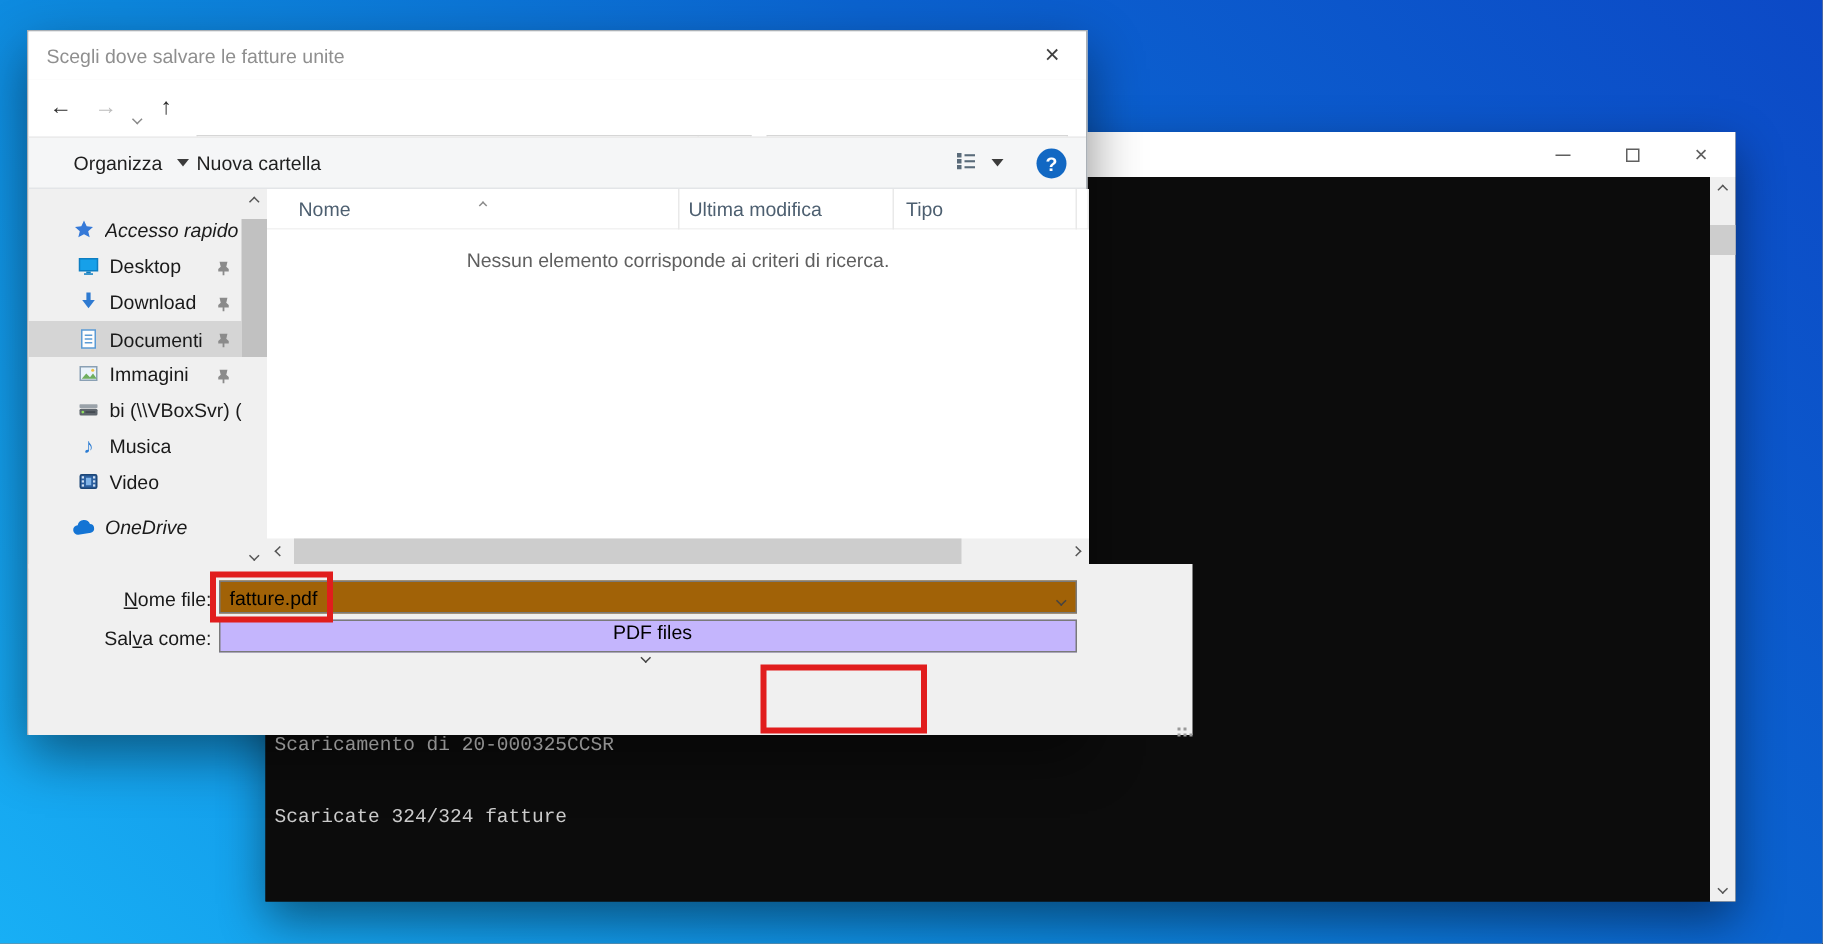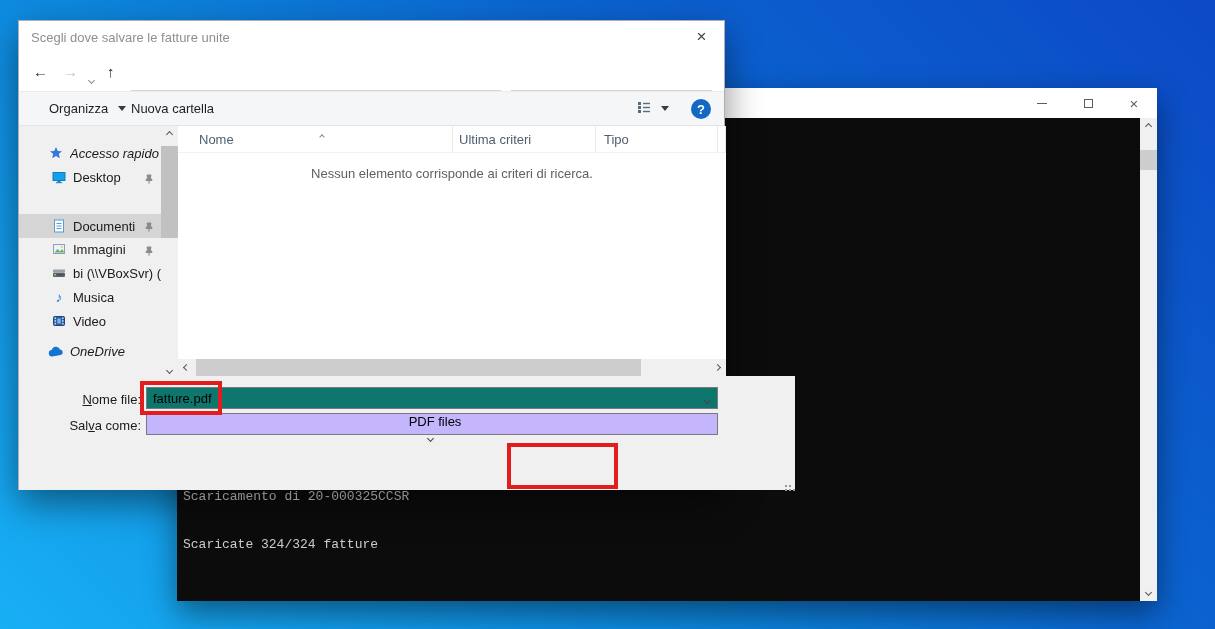--- a/index.html
+++ b/index.html
@@ -213,20 +213,35 @@
             </svg>
           </span>
         <span class="sb-lbl">Desktop</span>
         <span class="sb-pin"><svg width="10" height="10" viewBox="0 0 10 10">
               <g stroke="#8b8b8b" fill="#8b8b8b">
                 <path d="M3 1h4l-.7 3 1.7 1.5v1H2v-1L3.7 4z"></path>
                 <line x1="5" y1="6.5" x2="5" y2="9.5" stroke-width="1.2"></line>
               </g>
             </svg></span>
       </div>
+      <div class="sb-row" style="top:64px;">
+        <span class="sb-ico">
+            <svg width="14" height="14" viewBox="0 0 14 14">
+              <rect x="5.6" y="1" width="2.8" height="5.5" fill="#2e7ad1"></rect>
+              <path d="M2.8 6h8.4L7 11.5z" fill="#2e7ad1"></path>
+            </svg>
+          </span>
+        <span class="sb-lbl">Download</span>
+        <span class="sb-pin"><svg width="10" height="10" viewBox="0 0 10 10">
+              <g stroke="#8b8b8b" fill="#8b8b8b">
+                <path d="M3 1h4l-.7 3 1.7 1.5v1H2v-1L3.7 4z"></path>
+                <line x1="5" y1="6.5" x2="5" y2="9.5" stroke-width="1.2"></line>
+              </g>
+            </svg></span>
+      </div>
       <div class="sb-row selected" style="top:88px;height:24px;">
         <span class="sb-ico">
             <svg width="14" height="14" viewBox="0 0 14 14">
               <rect x="2.5" y="1" width="9" height="12" fill="#fdfdfd" stroke="#5b9bd5"></rect>
               <line x1="4.5" y1="4.5" x2="9.5" y2="4.5" stroke="#5b9bd5"></line>
               <line x1="4.5" y1="7" x2="9.5" y2="7" stroke="#5b9bd5"></line>
               <line x1="4.5" y1="9.5" x2="9.5" y2="9.5" stroke="#5b9bd5"></line>
             </svg>
           </span>
         <span class="sb-lbl">Documenti</span>
@@ -301,21 +316,21 @@
         </span>
       <span class="scroll-thumb" style="left:0;right:0;top:20px;height:92px;background:#c1c1c1;"></span>
       <span class="scroll-arrow" style="bottom:0;">
           <span class="chv down"></span>
         </span>
     </div>
 
     <div class="filelist">
       <div class="fl-headers">
         <span class="fl-h" style="width:275px;padding-left:21px;">Nome</span>
-        <span class="fl-h" style="width:143px;padding-left:6px;">Ultima criteri</span>
+        <span class="fl-h" style="width:143px;padding-left:6px;">Ultima modifica</span>
         <span class="fl-h" style="width:122px;padding-left:8px;">Tipo</span>
         <span class="fl-h" style="flex:1;"></span>
       </div>
       <span class="fl-sort"><span class="chv up"></span></span>
       <div class="fl-empty">Nessun elemento corrisponde ai criteri di ricerca.</div>
     </div>
 
     <div class="hscroll">
       <span class="scroll-arrow" style="left:0;top:0;">
           <span class="chv left"></span>
@@ -323,21 +338,21 @@
       <span class="scroll-thumb" style="top:0;bottom:0;left:18px;width:445px;"></span>
       <span class="scroll-arrow" style="right:0;top:0;">
           <span class="chv right"></span>
         </span>
     </div>
   </div>
 
   <div class="dlg-bottom">
 
     <label class="fld-label" style="top:16px;"><span></span><span class="accel">N</span><span>ome file:</span></label>
-    <div class="combo" style="top:11px;background:#0f766e;gap:32px;">
+    <div class="combo" style="top:11px;background:#a16207;gap:32px;">
       <input class="combo-input" value="fatture.pdf" style="">
       <span class="combo-chv"><span class="chv down"></span></span>
     </div>
 
     <label class="fld-label" style="top:42px;"><span>Sal</span><span class="accel">v</span><span>a come:</span></label>
     <div class="combo" style="top:37px;background:#c4b5fd;flex-direction:column;">
       <span class="combo-input" style="display:flex;align-items:center;">PDF files</span>
       <span class="combo-chv"><span class="chv down"></span></span>
     </div>
 

